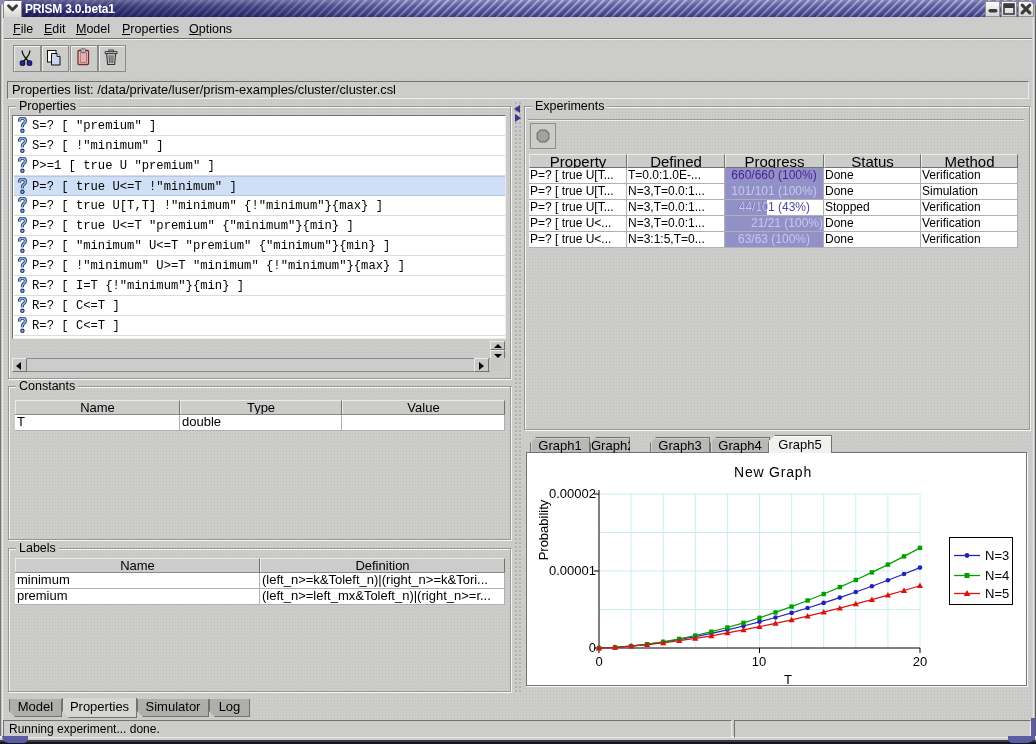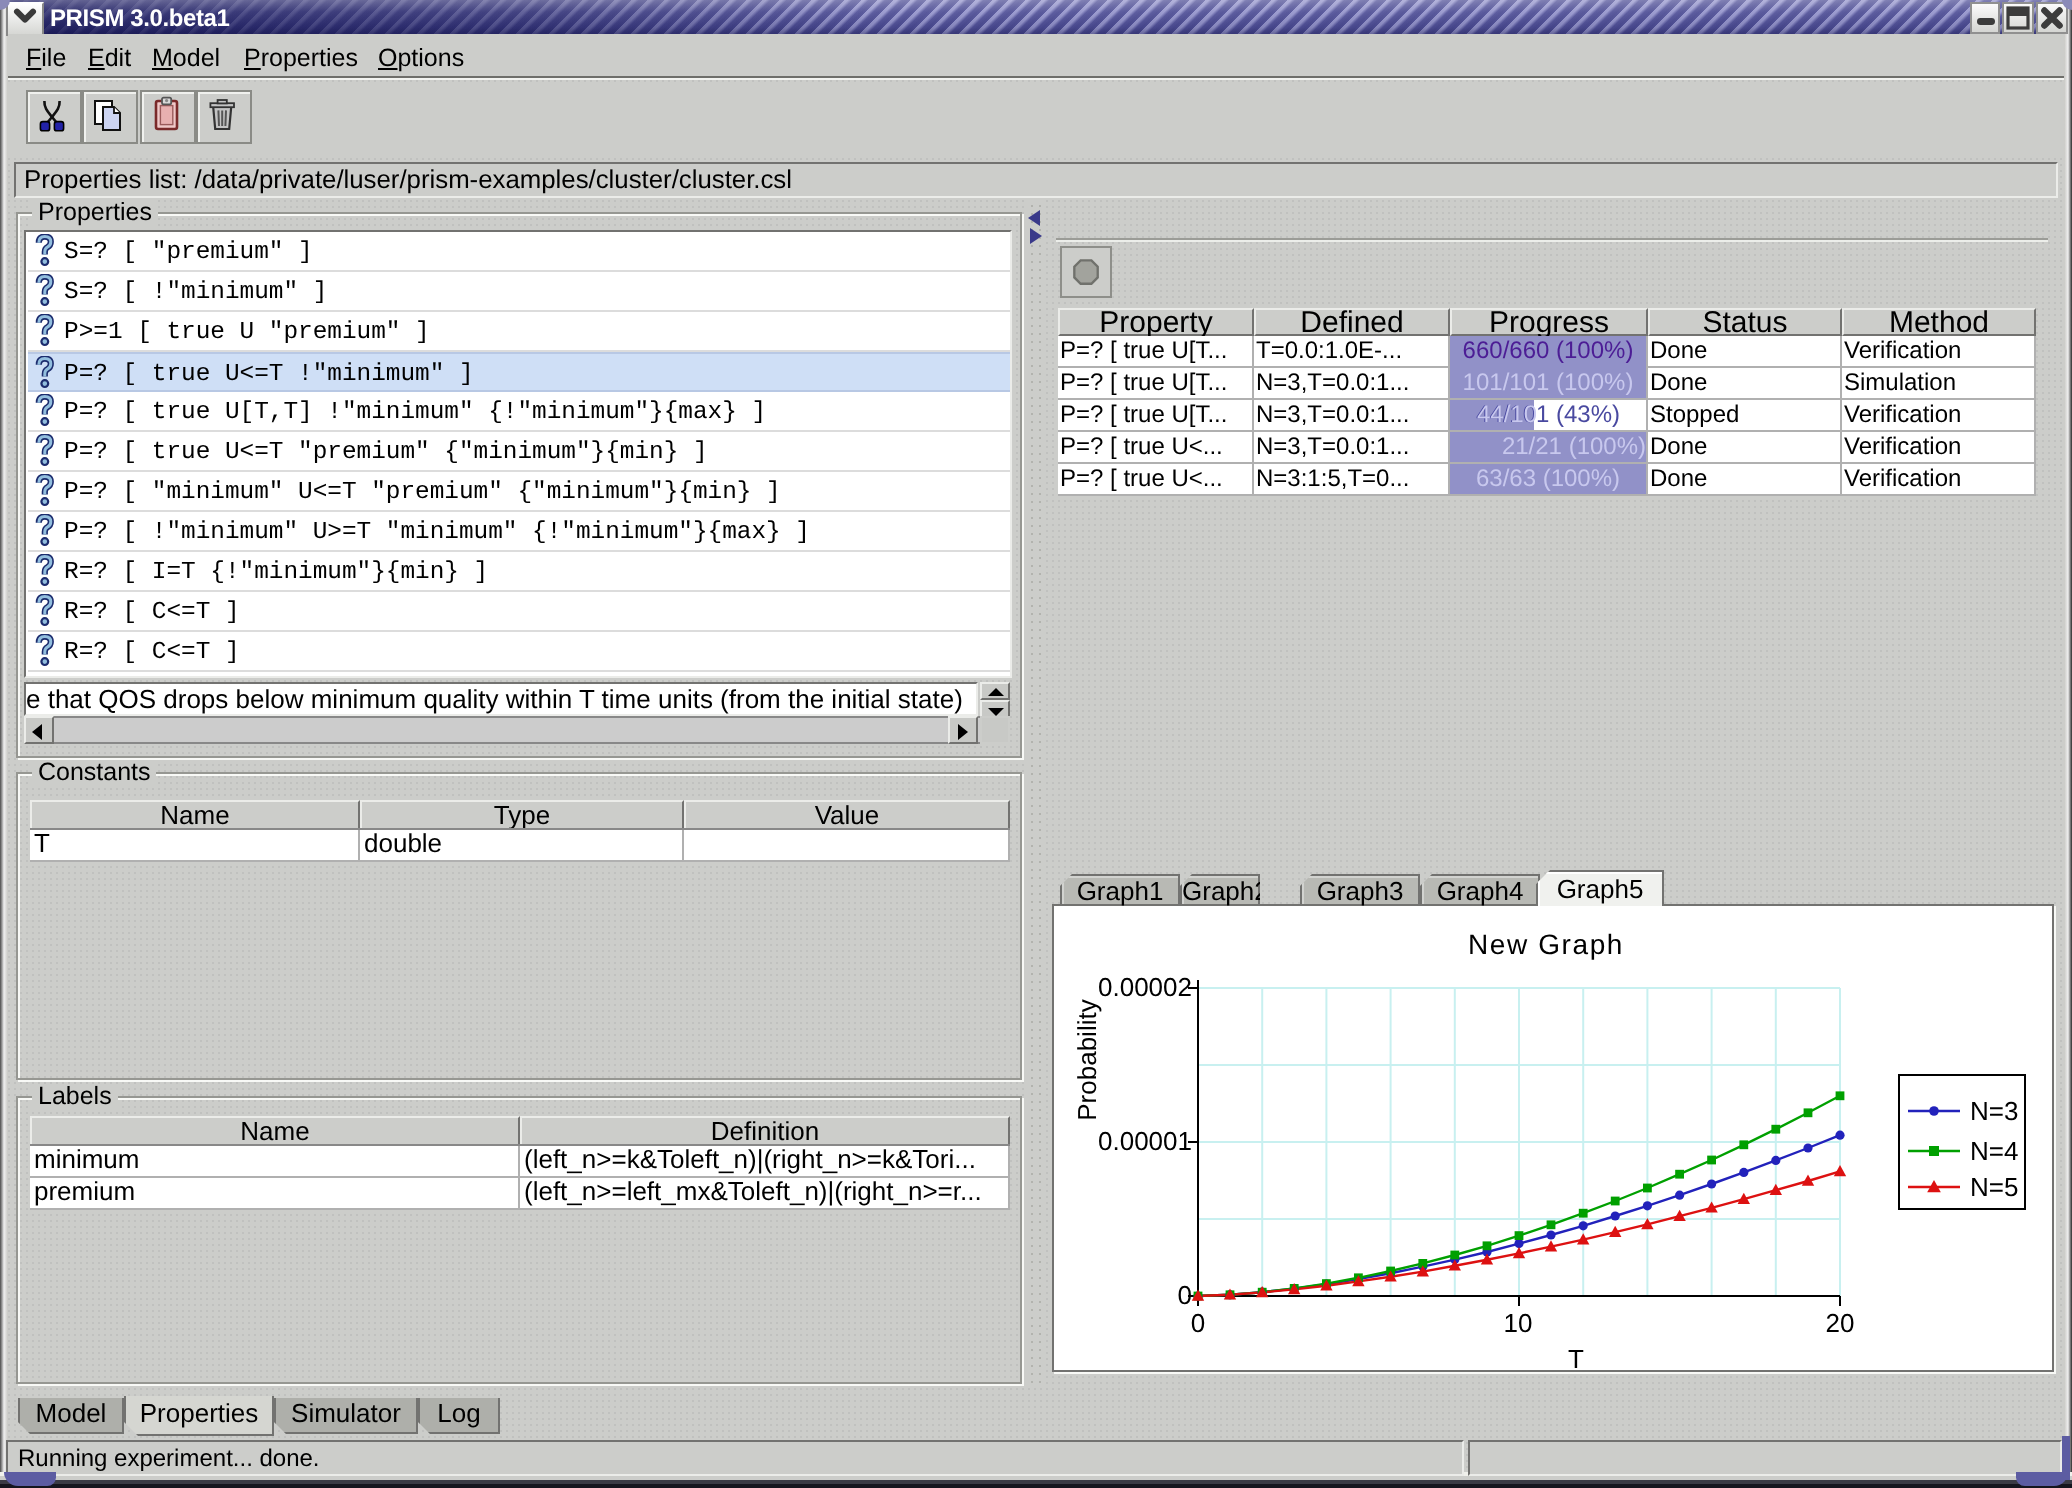--- a/index.html
+++ b/index.html
@@ -169,21 +169,20 @@
           <path d="M2.4 4.4 Q2.4 1.3 5.4 1.3 Q8.4 1.3 8.4 3.9 Q8.4 5.7 6.7 6.6 Q5.4 7.3 5.4 8.9 L5.4 10.2" fill="none" stroke="#1c2c6e" stroke-width="3.1"></path>
           <path d="M2.4 4.4 Q2.4 1.3 5.4 1.3 Q8.4 1.3 8.4 3.9 Q8.4 5.7 6.7 6.6 Q5.4 7.3 5.4 8.9 L5.4 10.2" fill="none" stroke="#92bede" stroke-width="1.5"></path>
           <circle cx="5.4" cy="13.8" r="1.7" fill="#92bede" stroke="#1c2c6e" stroke-width="1.1"></circle>
         </svg><span class="tx">R=? [ C&lt;=T ]</span></div>
       <div class="prow" style="top:200px"><svg class="qm" width="11" height="17" viewBox="0 0 11 17">
           <path d="M2.4 4.4 Q2.4 1.3 5.4 1.3 Q8.4 1.3 8.4 3.9 Q8.4 5.7 6.7 6.6 Q5.4 7.3 5.4 8.9 L5.4 10.2" fill="none" stroke="#1c2c6e" stroke-width="3.1"></path>
           <path d="M2.4 4.4 Q2.4 1.3 5.4 1.3 Q8.4 1.3 8.4 3.9 Q8.4 5.7 6.7 6.6 Q5.4 7.3 5.4 8.9 L5.4 10.2" fill="none" stroke="#92bede" stroke-width="1.5"></path>
           <circle cx="5.4" cy="13.8" r="1.7" fill="#92bede" stroke="#1c2c6e" stroke-width="1.1"></circle>
         </svg><span class="tx">R=? [ C&lt;=T ]</span></div>
     </div>
-<div class="abs" id="commentrow">e that QOS drops below minimum quality within T time units (from the initial state)</div>
 
 <div class="abs sbtn" style="left:490px;top:341px;width:15px;height:9px">
       <div class="arrow" style="left:3px;top:2px;border-left:4px solid transparent;border-right:4px solid transparent;border-bottom:4px solid #000;"></div>
     </div>
 <div class="abs sbtn" style="left:490px;top:350px;width:15px;height:9px">
       <div class="arrow" style="left:3px;top:3px;border-left:4px solid transparent;border-right:4px solid transparent;border-top:4px solid #000;"></div>
     </div>
 
 <div class="abs" id="hscroll"></div>
 <div class="abs sbtn" style="left:12px;top:358px;width:15px;height:14px">
@@ -217,20 +216,23 @@
       <div class="td" style="left:260px;top:573px;width:245px;height:16px;line-height:14px;">(left_n&gt;=k&amp;Toleft_n)|(right_n&gt;=k&amp;Tori...</div>
       <div class="td" style="left:15px;top:589px;width:245px;height:16px;line-height:14px;">premium</div>
       <div class="td" style="left:260px;top:589px;width:245px;height:16px;line-height:14px;">(left_n&gt;=left_mx&amp;Toleft_n)|(right_n&gt;=r...</div>
       <div class="abs" style="left:15px;top:572px;width:490px;height:1px;background:#888"></div>
     </div>
 
 <div class="abs" style="left:513px;top:100px;width:9px;height:592px;background-color:#cccdca;background-image:radial-gradient(#b2b3ae 25%,rgba(0,0,0,0) 28%);background-size:4px 4px;background-position:1px 1px;"></div>
 <div class="abs arrow" style="left:514px;top:105px;border-top:4px solid transparent;border-bottom:4px solid transparent;border-right:6px solid #39398a;"></div>
 <div class="abs arrow" style="left:515px;top:114px;border-top:4px solid transparent;border-bottom:4px solid transparent;border-left:6px solid #39398a;"></div>
 
+<div class="abs tpanel" style="left:524px;top:106px;width:504px;height:322px;">
+  <div class="ptitle">Experiments</div>
+</div>
 <div class="abs" style="left:528px;top:119px;width:496px;height:1px;background:#9b9c97;box-shadow:0 1px 0 #eceeea;"></div>
 <div class="abs" style="left:530px;top:123px;width:26px;height:26px;background:#cccdca;border:1px solid #8e8f8a;box-sizing:border-box;">
 <svg width="16" height="16" viewBox="0 0 16 16" style="position:absolute;left:4px;top:4px">
         <path d="M5 1.5 L11 1.5 L14.5 5 L14.5 11 L11 14.5 L5 14.5 L1.5 11 L1.5 5 Z" fill="#a2a39d" stroke="#70716c" stroke-width="1.3" transform="scale(0.9) translate(0.9 0.9)"></path>
       </svg>
 </div>
 <div id="exptable">
       <div class="th" style="left:529px;top:154px;width:98px;height:14px;line-height:13px">Property</div>
       <div class="th" style="left:627px;top:154px;width:98px;height:14px;line-height:13px">Defined Const...</div>
       <div class="th" style="left:725px;top:154px;width:99px;height:14px;line-height:13px">Progress</div>

